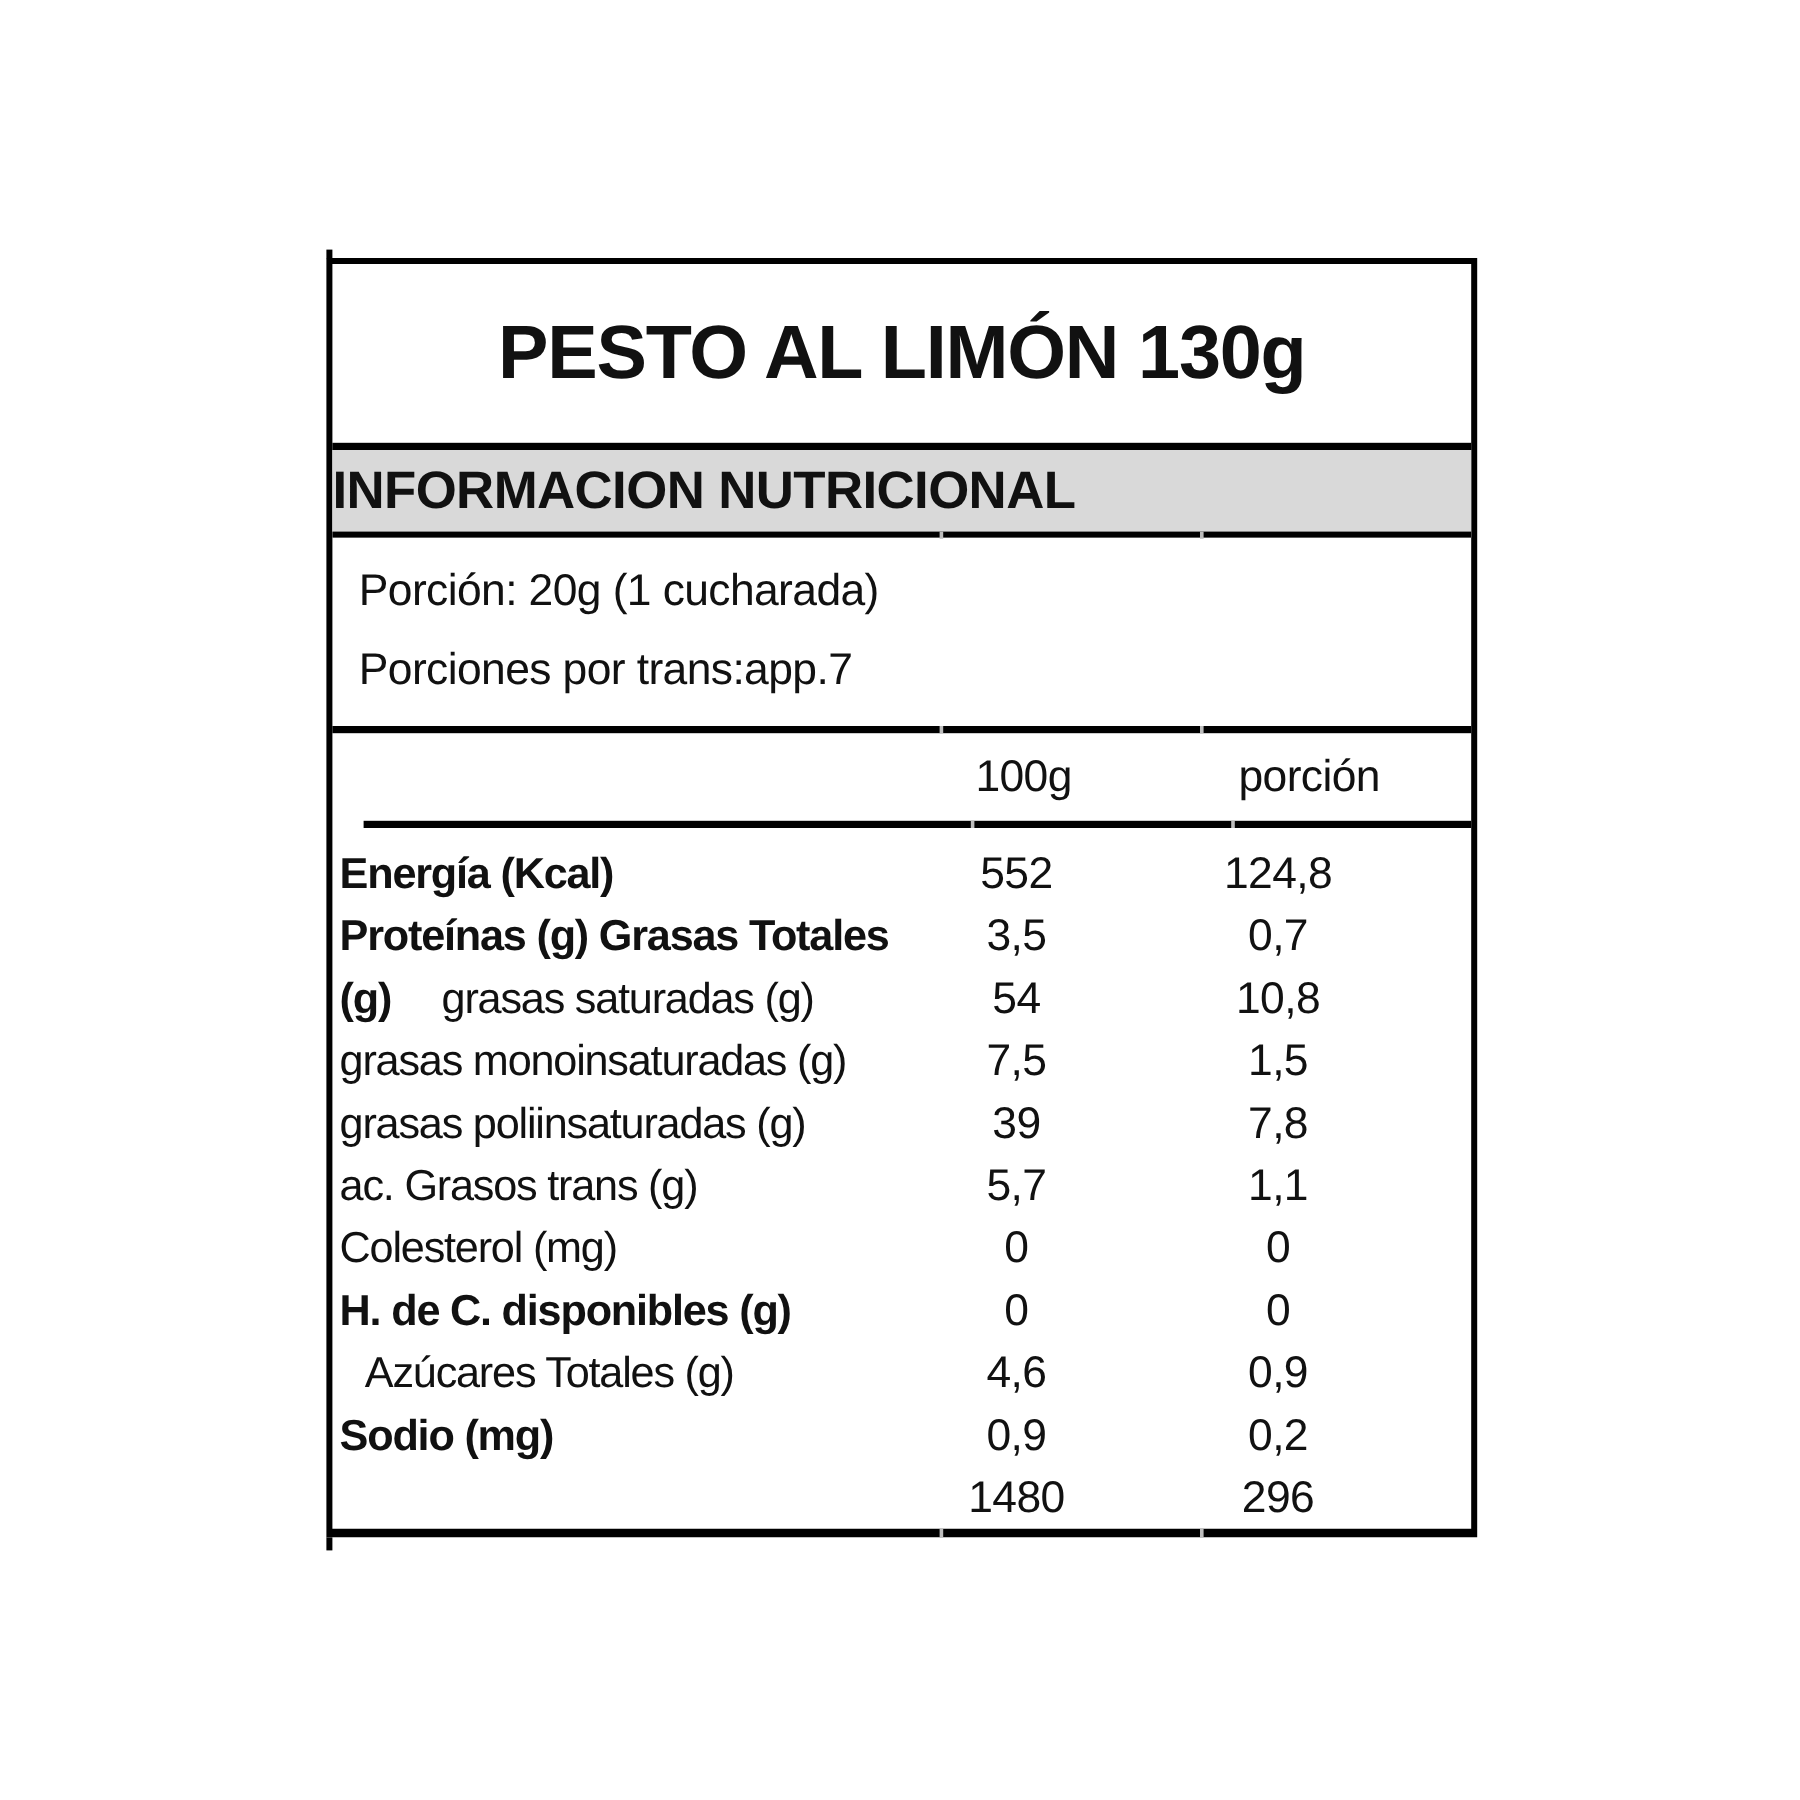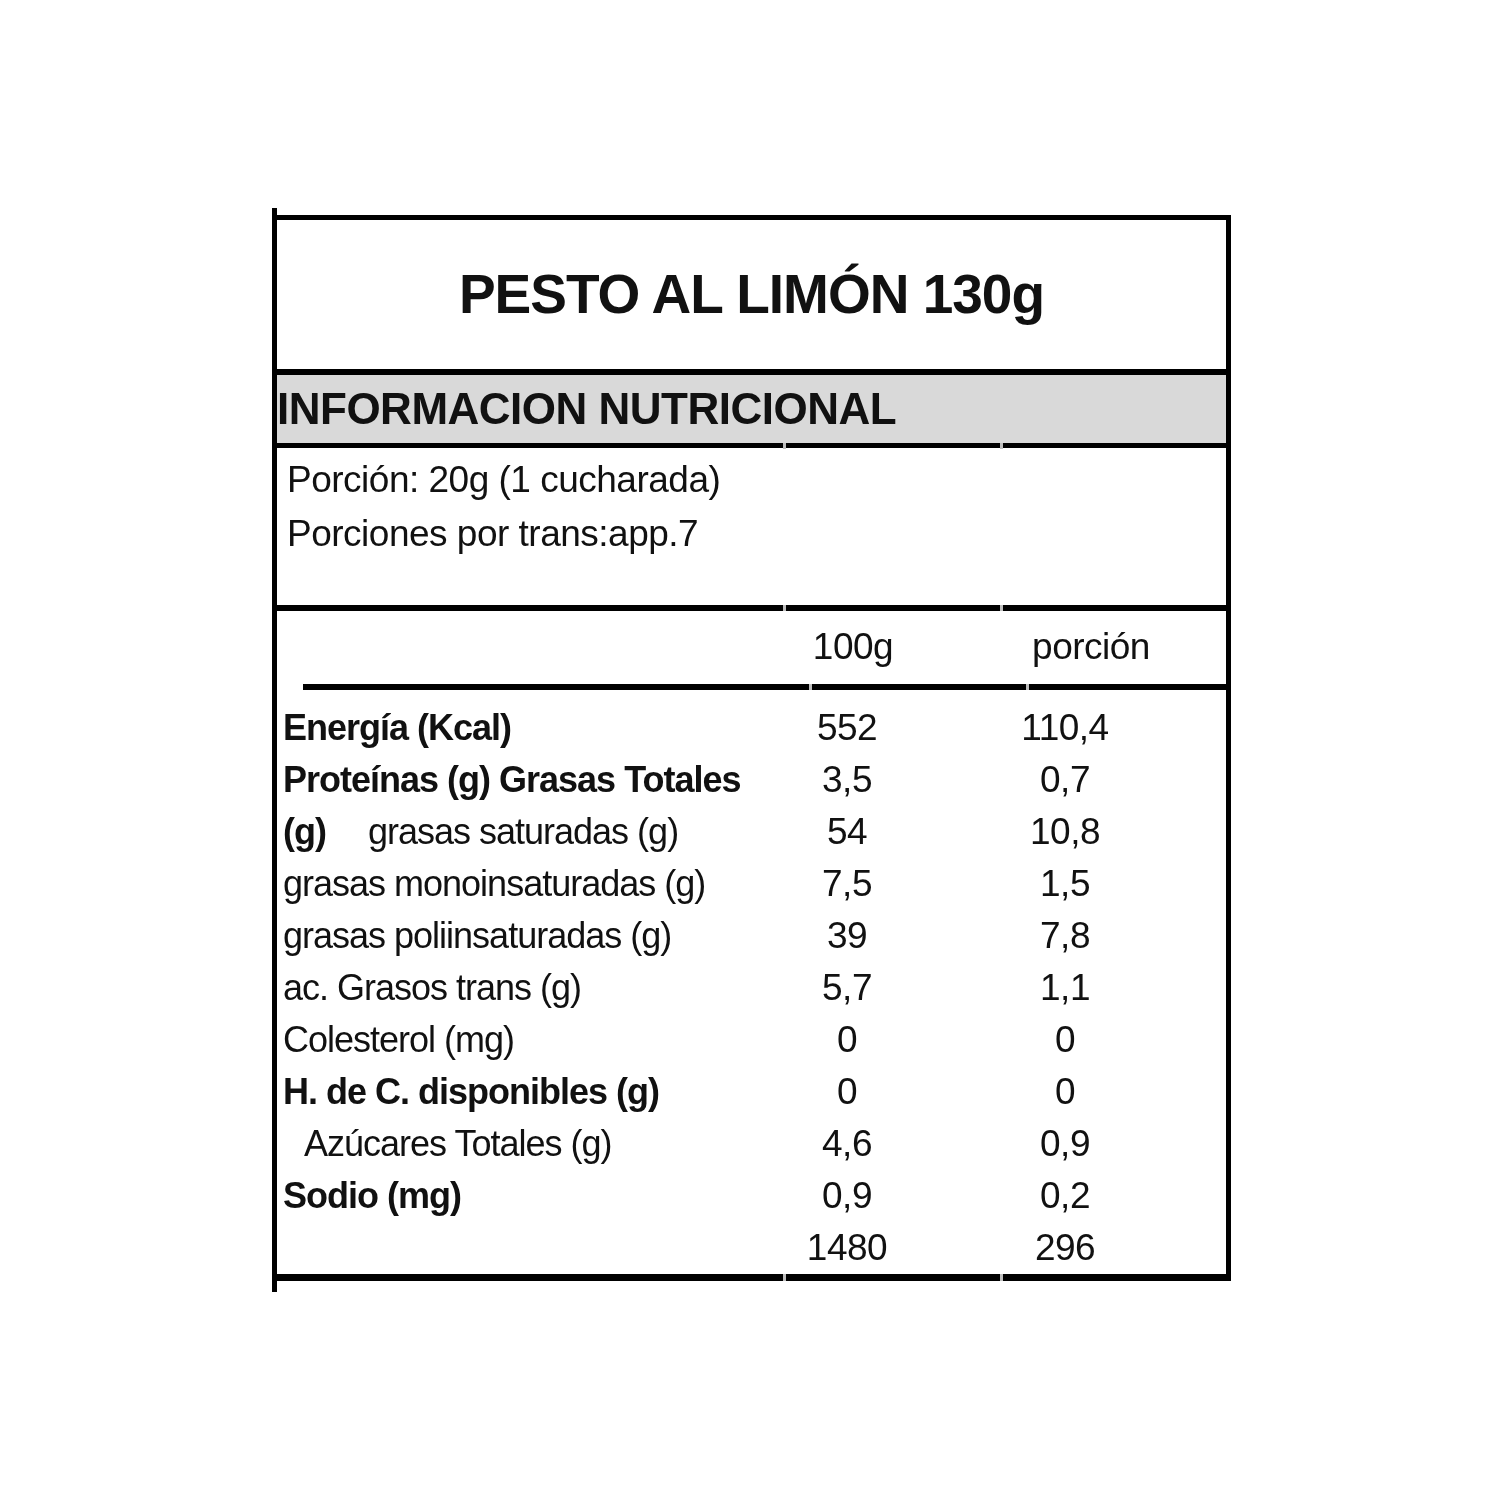--- a/index.html
+++ b/index.html
@@ -34,36 +34,36 @@
   .tail{position:absolute;width:5px;background:var(--border-c);}
   .tail-top{left:272px;top:208px;height:8px;}
   .tail-bottom{left:272px;top:1281px;height:11px;}
 
   .sec{position:relative;box-sizing:content-box;}
   .sec-title{
     height:152px;border-bottom:6px solid var(--border-c);
     display:flex;align-items:center;justify-content:center;
   }
   .title-text{
-    font-size:55px;font-weight:700;letter-spacing:-1px;white-space:nowrap;
+    font-size:63px;font-weight:700;letter-spacing:-1px;white-space:nowrap;
   }
   .sec-gray{
     height:70px;border-bottom:5px solid var(--border-c);
     background:var(--header-bg);
     display:flex;align-items:center;
   }
   .gray-text{
     font-size:44px;font-weight:700;letter-spacing:-0.5px;white-space:nowrap;
   }
   .sec-serving{
     height:160px;border-bottom:6px solid var(--border-c);
     padding:0;
   }
   .serving-line{
-    margin:4px;padding:6px 0 0 6px;
+    margin:16px;padding:6px 0 0 6px;
     font-size:37px;letter-spacing:-0.5px;
     height:44px;line-height:44px;white-space:nowrap;
   }
   .sec-colhead{
     height:75px;border-bottom:6px solid var(--border-c);margin-left:26px;
   }
   .colhead-cell{
     position:absolute;top:50%;transform:translate(-50%,-50%);
     font-size:37px;letter-spacing:-0.5px;white-space:nowrap;
   }
@@ -121,21 +121,21 @@
 
     <div class="sec sec-colhead seamed">
       <div class="colhead-cell col-100g">100g</div>
       <div class="colhead-cell col-porcion">porción</div>
     </div>
 
     <div class="sec sec-rows">
         <div class="nrow">
           <div class="nlabel"><span class="part b">Energía (Kcal)</span></div>
           <div class="nval v100">552</div>
-          <div class="nval vpor">110,4</div>
+          <div class="nval vpor">124,8</div>
         </div>
         <div class="nrow">
           <div class="nlabel"><span class="part b">Proteínas (g) Grasas Totales</span></div>
           <div class="nval v100">3,5</div>
           <div class="nval vpor">0,7</div>
         </div>
         <div class="nrow">
           <div class="nlabel"><span class="part b">(g)</span><span class="part">grasas saturadas (g)</span></div>
           <div class="nval v100">54</div>
           <div class="nval vpor">10,8</div>

